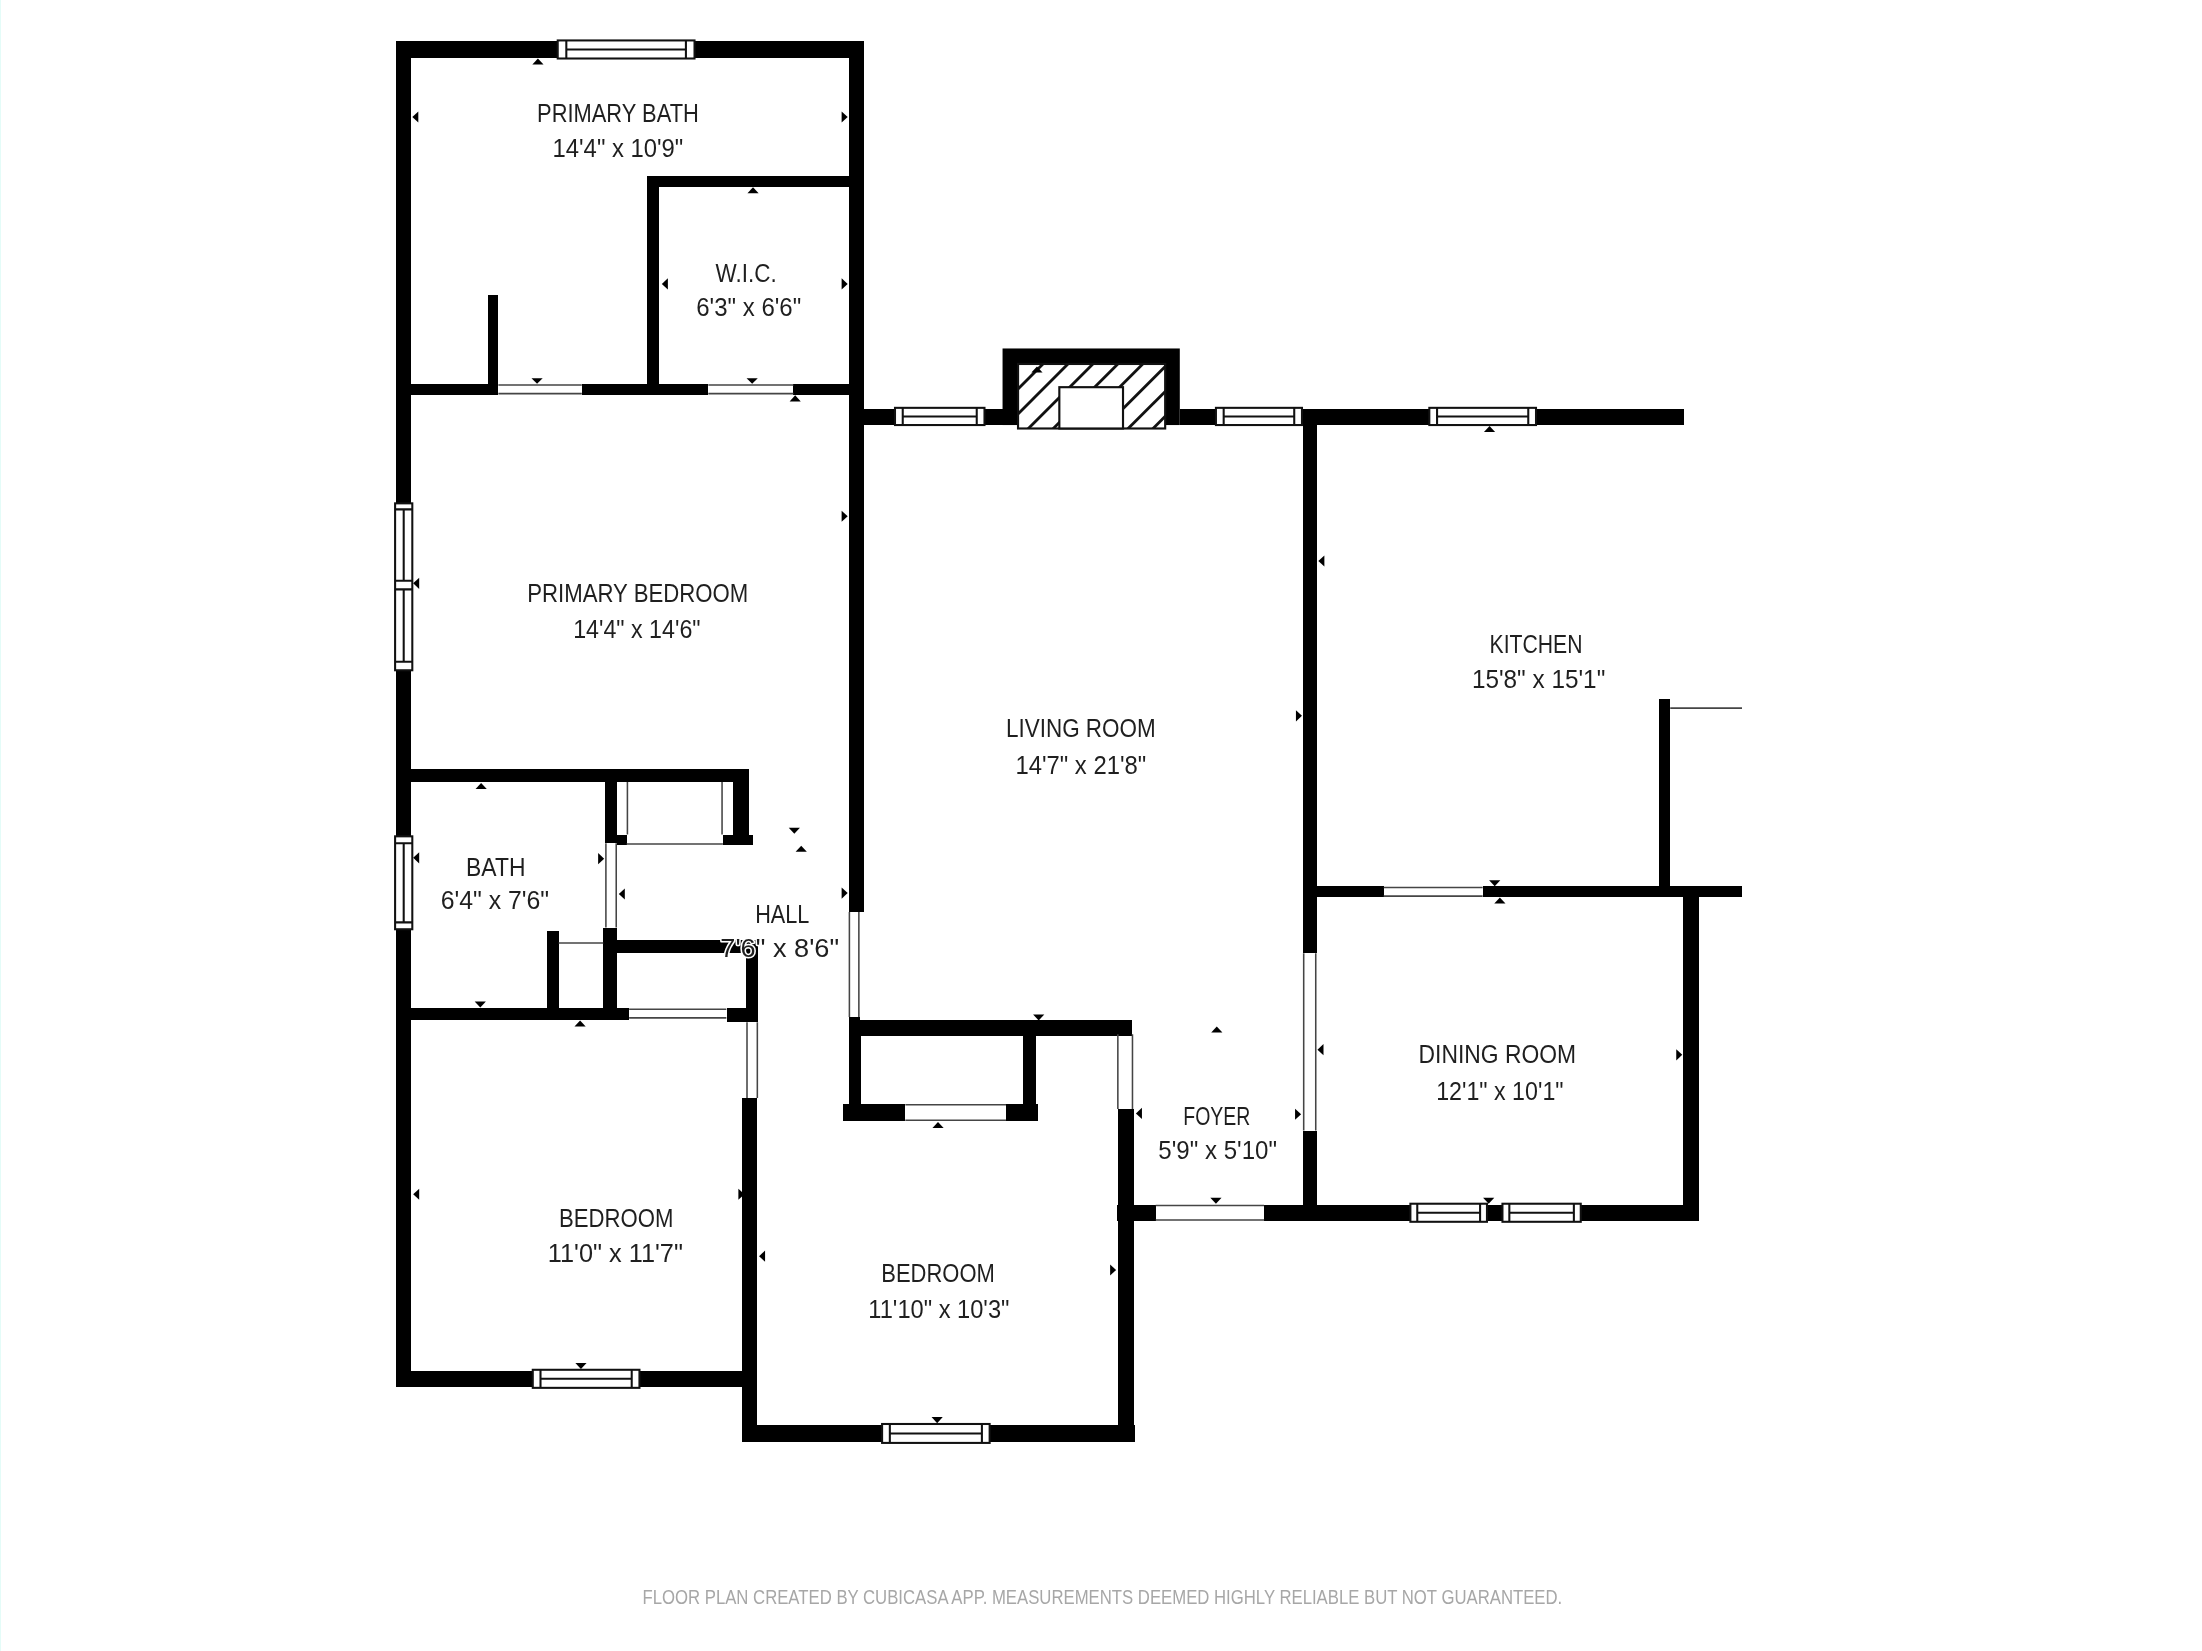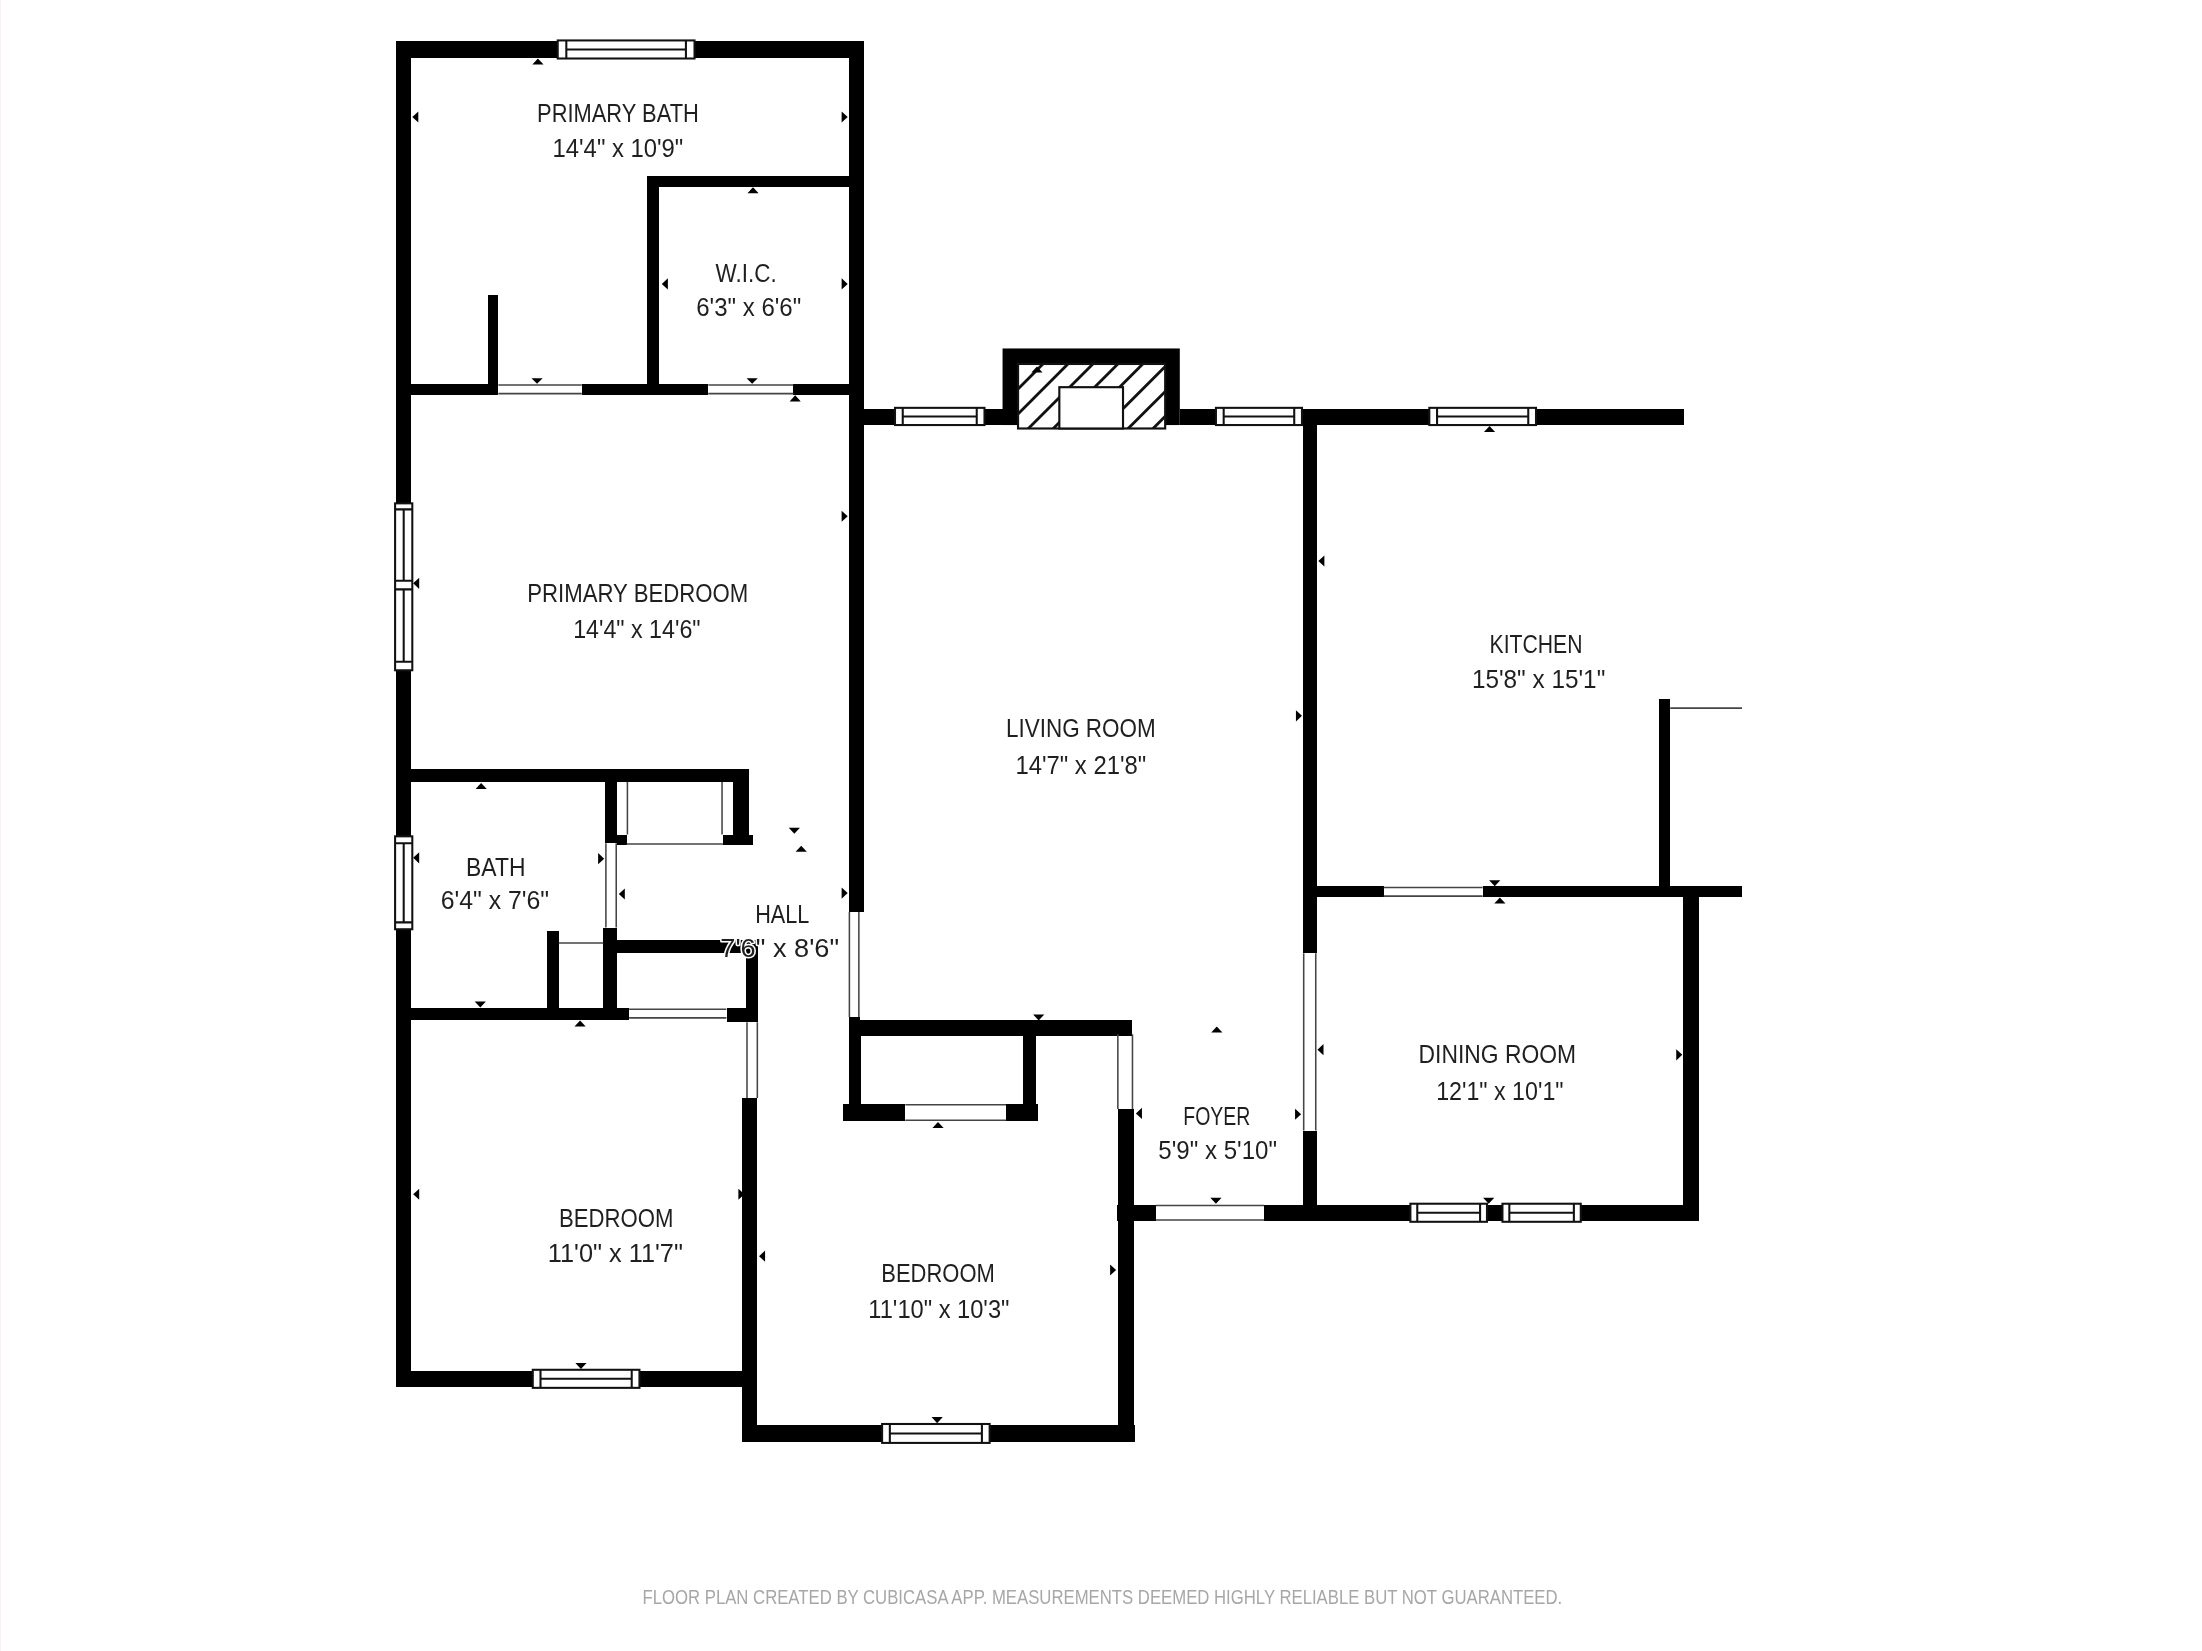--- a/index.html
+++ b/index.html
@@ -1,16 +1,16 @@
 <!DOCTYPE html>
 <html style="font-size:13.8px"><head>
 <meta charset="utf-8">
 <style>
   html,body{margin:0;padding:0;background:#ffffff;}
-  .page{width:1742px;height:1652px;position:relative;background:#fca5a5;overflow:hidden;}
+  .page{width:1742px;height:1652px;position:relative;background:#5eead4;overflow:hidden;}
   text{font-family:"Liberation Sans", sans-serif;fill:#1f1f1f;}
   .lbl{font-size:31px;paint-order:stroke;stroke:#ffffff;stroke-width:3.5px;stroke-linejoin:round;}
   .ftr{font-size:23.5px;fill:#a7a7a7;}
 </style>
 </head>
 <body>
 <div class="page">
 <svg width="2203" height="1652" viewBox="0 0 2560 1920" xmlns="http://www.w3.org/2000/svg">
 <defs>
 <pattern id="hatch" width="29" height="29" patternUnits="userSpaceOnUse" patternTransform="rotate(-45)">

